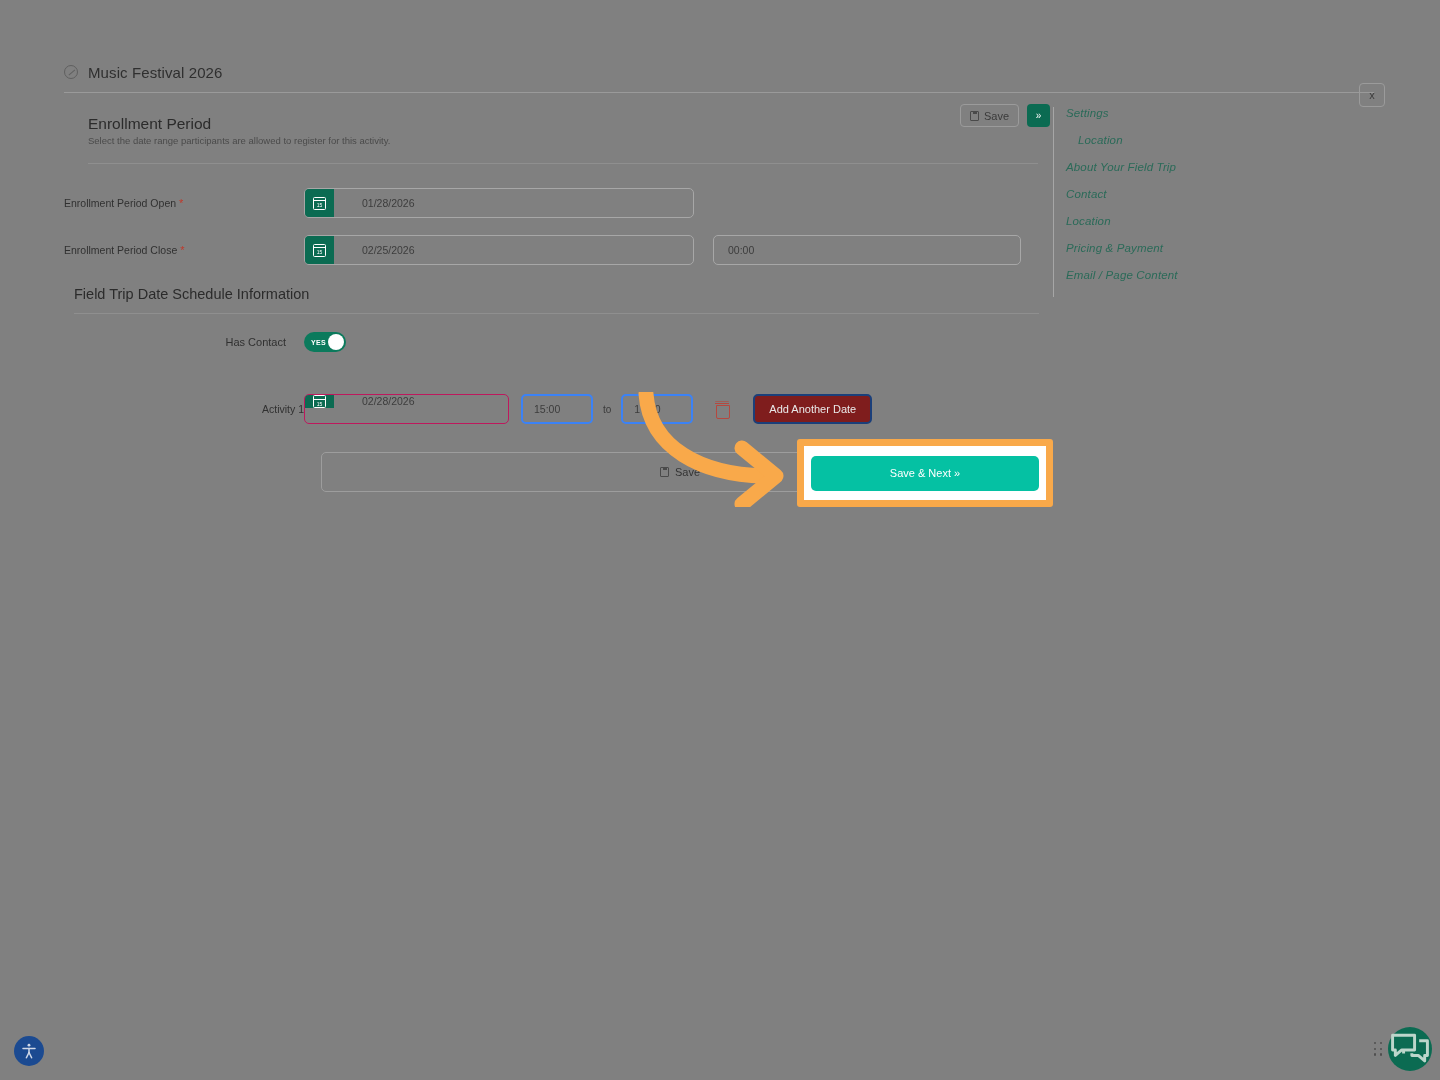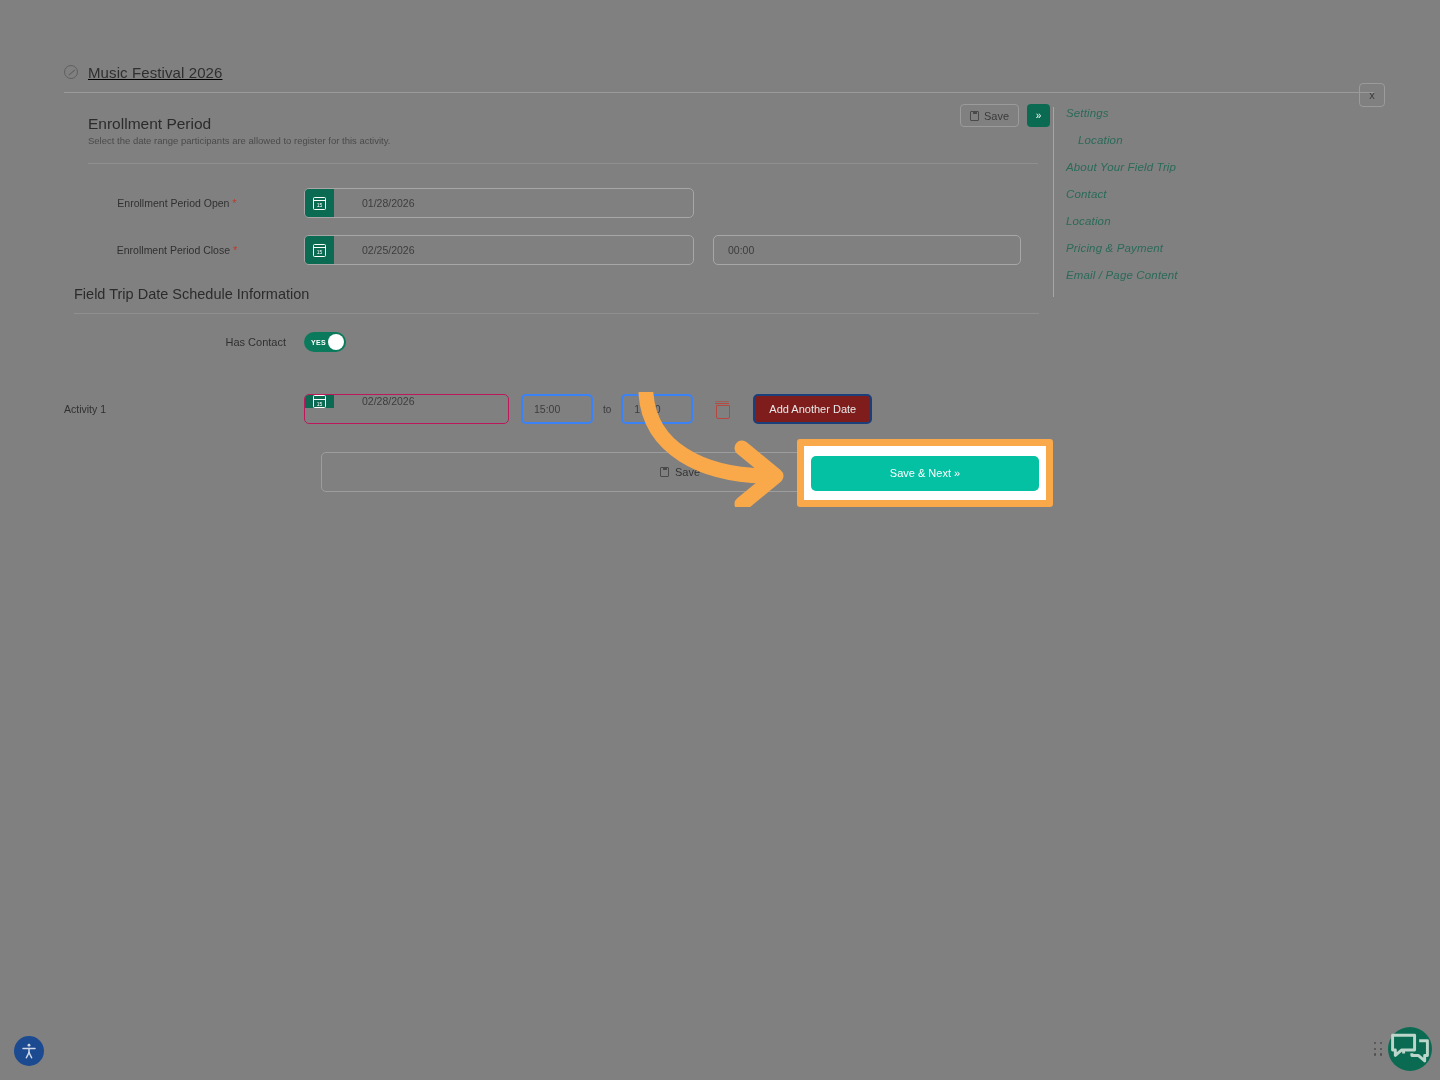--- a/index.html
+++ b/index.html
@@ -21,21 +21,20 @@
   .page {
     position: absolute; inset: 0;
     z-index: 2;
   }
 
   
   .topbar {
     position: absolute; left: 0; top: 52px; width: 1440px; height: 40px;
     display: flex; align-items: center;
     padding-left: 64px;
-    text-decoration: underline;
   }
   .crumb-icon {
     width: 14px; height: 14px; border-radius: 50%;
     border: 1.4px solid #5f5f5f;
     position: relative; margin-right: 10px; flex: none;
   }
   .crumb-icon::after {
     content: ""; position: absolute; left: 3px; top: 6px;
     width: 8px; height: 1.4px; background: #5f5f5f;
     transform: rotate(-40deg);
@@ -118,21 +117,21 @@
     position: absolute; left: 88px; top: 163px; width: 950px;
     border-top: 1px solid #8f8f8f;
   }
 
   
   .frow { position: absolute; display: flex; align-items: center; }
   .frow-1 { left: 64px; top: 188px; }
   .frow-2 { left: 64px; top: 235px; }
 
   .flabel {
-    width: 240px; text-align: center; padding-right: 14px;
+    width: 240px; text-align: left; padding-right: 14px;
     font-size: 10.5px; color: #303030; white-space: nowrap;
   }
   .req { color: #c0392b; font-size: 11px; }
 
   .date-wrap {
     display: flex; align-items: stretch;
     width: 390px; height: 30px;
     border: 1px solid #a7a7a7; border-radius: 5px;
     background: transparent; overflow: hidden;
   }
@@ -197,21 +196,21 @@
     width: 16px; height: 16px; border-radius: 50%;
     background: #ffffff;
   }
 
   
   .act-row {
     position: absolute; left: 64px; top: 394px;
     display: flex; align-items: center;
   }
   .act-label {
-    width: 240px; padding-right: 0;
+    width: 240px; text-align: right; padding-right: 0;
     font-size: 10.5px; color: #303030;
   }
   .act-date {
     display: flex; align-items: flex-start;
     width: 205px; height: 30px;
     border: 1px solid #be185d; border-radius: 5px; overflow: hidden;
   }
   .act-time {
     width: 72px; height: 30px; margin-left: 12px;
     border: 2px solid #3b82f6; border-radius: 5px;

